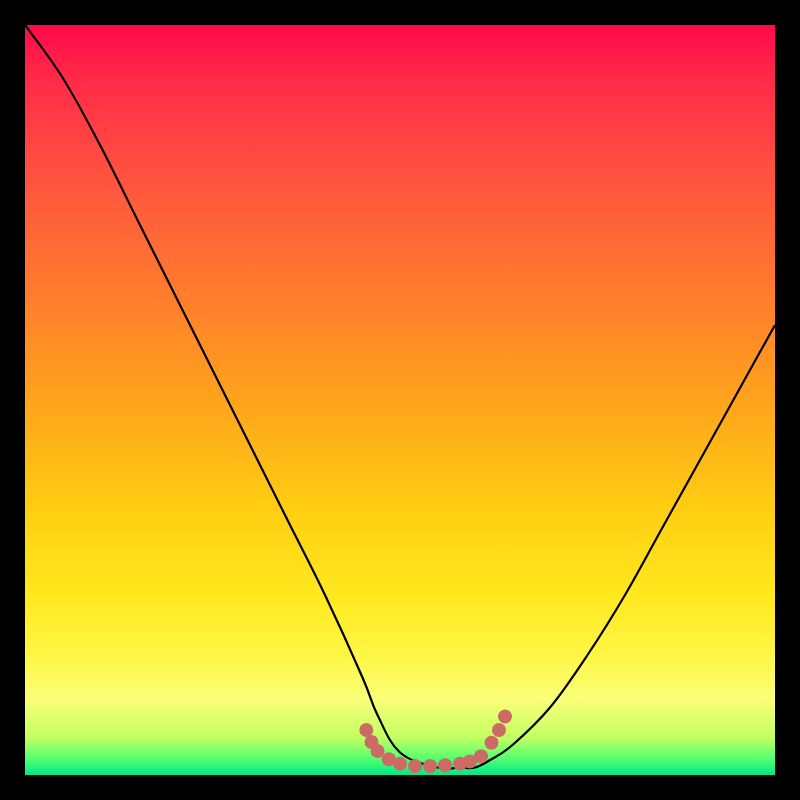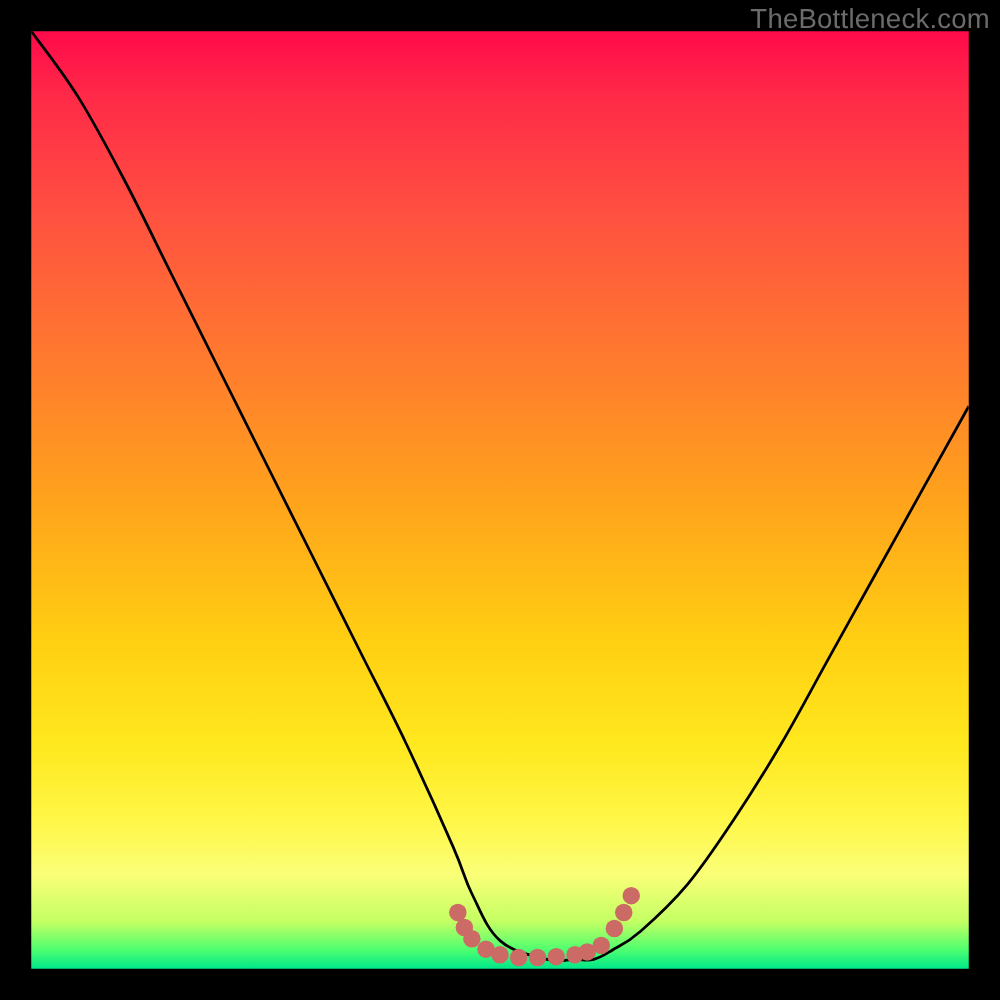--- a/index.html
+++ b/index.html
@@ -55,21 +55,20 @@
     left: 0;
     top: 0;
     width: 750px;
     height: 750px;
   }
 </style>
 </head>
 <body>
 
 <div class="frame">
-  <div class="watermark">TheBottleneck.com</div>
   <div class="plot">
     <svg class="curve" viewBox="0 0 750 750" preserveAspectRatio="none">
       <path id="curve-path" fill="none" stroke-width="2.2" stroke="#000000" d="M 0.0 0.0 C 6.8 9.4, 24.0 30.9, 37.5 52.5 C 51.0 74.1, 61.5 94.3, 75.0 120.0 C 88.5 145.7, 99.0 168.0, 112.5 195.0 C 126.0 222.0, 136.5 243.0, 150.0 270.0 C 163.5 297.0, 174.0 318.0, 187.5 345.0 C 201.0 372.0, 211.5 393.0, 225.0 420.0 C 238.5 447.0, 249.0 468.0, 262.5 495.0 C 276.0 522.0, 286.5 541.6, 300.0 570.0 C 313.5 598.4, 328.1 630.9, 337.5 652.5 C 346.9 674.1, 345.8 676.5, 352.5 690.0 C 359.3 703.5, 364.2 718.0, 375.0 727.5 C 385.8 737.0, 401.7 739.8, 412.5 742.5 C 423.3 745.2, 428.2 742.5, 435.0 742.5 C 441.7 742.5, 444.6 743.9, 450.0 742.5 C 455.4 741.1, 458.3 739.0, 465.0 735.0 C 471.8 731.0, 476.7 729.5, 487.5 720.0 C 498.3 710.5, 511.5 698.7, 525.0 682.5 C 538.5 666.3, 549.0 650.3, 562.5 630.0 C 576.0 609.8, 586.5 593.0, 600.0 570.0 C 613.5 547.0, 624.0 526.8, 637.5 502.5 C 651.0 478.2, 661.5 459.3, 675.0 435.0 C 688.5 410.7, 699.0 391.8, 712.5 367.5 C 726.0 343.2, 743.3 312.1, 750.0 300.0"></path>
       <g id="markers">
           <circle cx="341.3" cy="705.0" r="7" fill="#cc6a66"></circle>
           <circle cx="346.5" cy="717.0" r="7" fill="#cc6a66"></circle>
           <circle cx="352.5" cy="726.0" r="7" fill="#cc6a66"></circle>
           <circle cx="363.8" cy="734.3" r="7" fill="#cc6a66"></circle>
           <circle cx="375.0" cy="738.8" r="7" fill="#cc6a66"></circle>
           <circle cx="390.0" cy="741.0" r="7" fill="#cc6a66"></circle>

